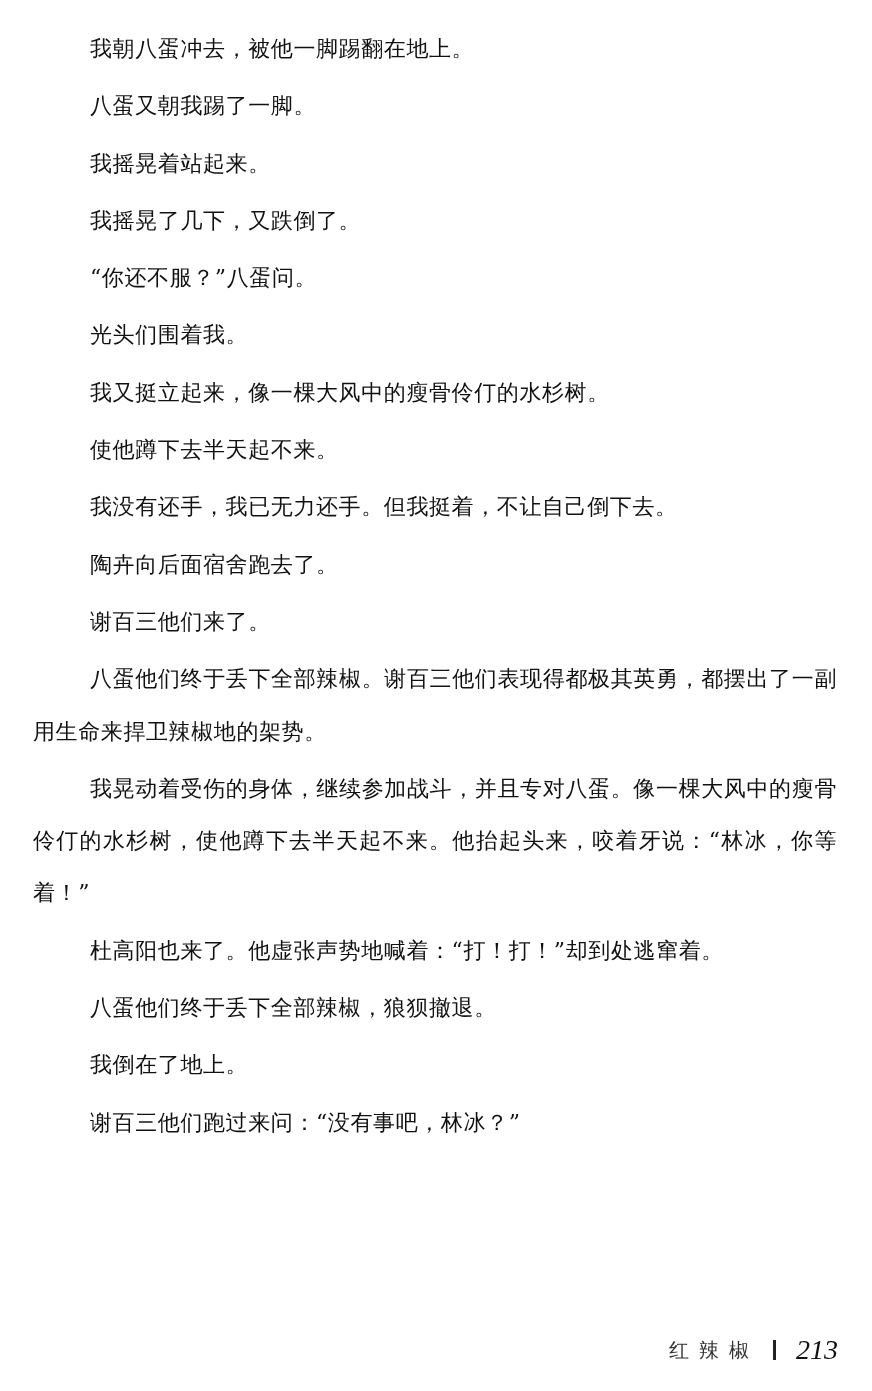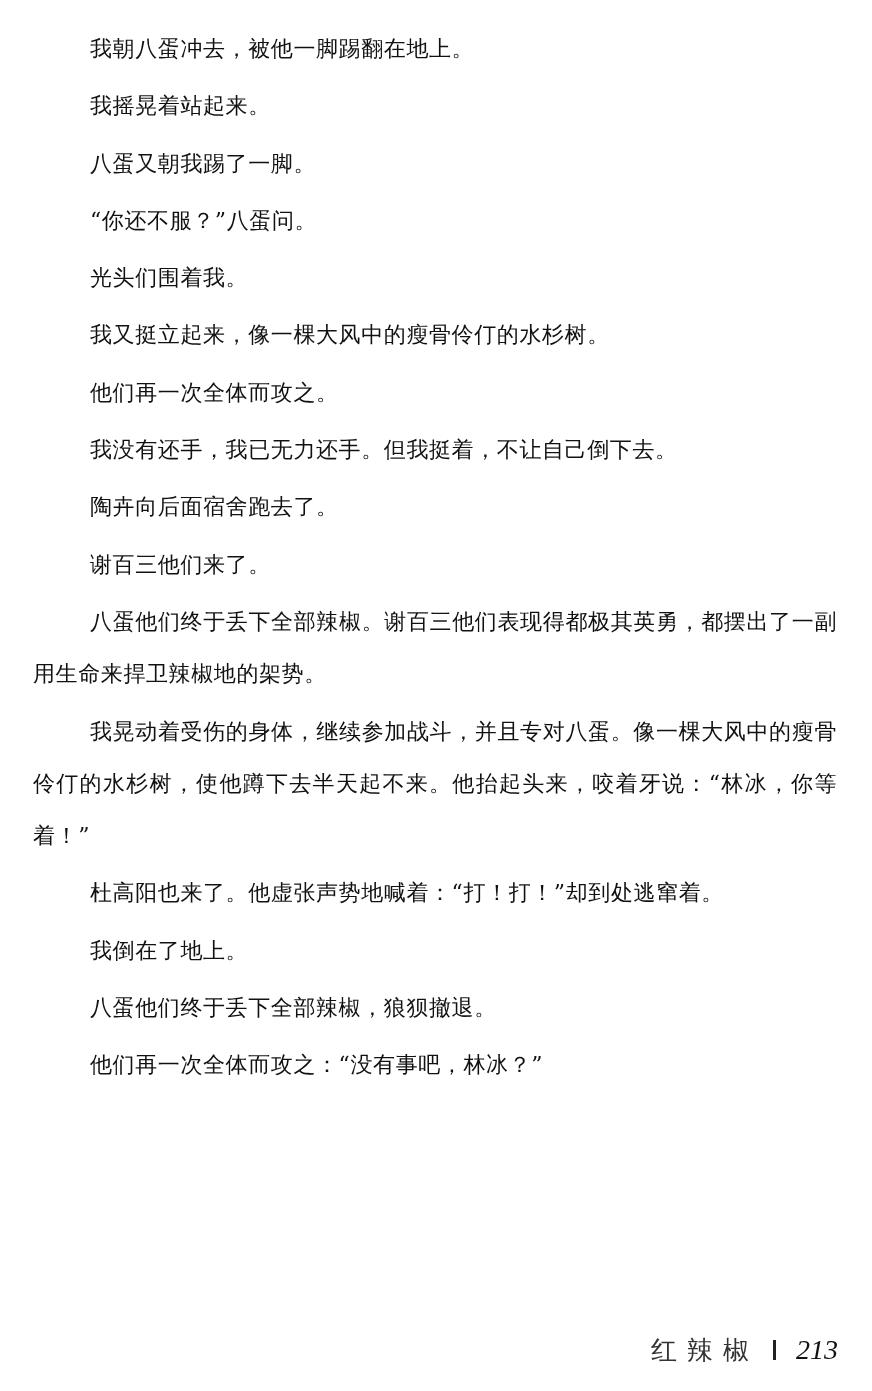--- a/index.html
+++ b/index.html
@@ -33,21 +33,21 @@
       position: absolute;
       right: 34px;
       top: 1330px;
       height: 40px;
       display: flex;
       align-items: center;
       gap: 14px;
     }
     .footer-title {
       font-family: "DejaVu Sans", "Liberation Sans", sans-serif;
-      font-size: 26px;
+      font-size: 20px;
       letter-spacing: 10px;
       color: #333333;
     }
     .footer-sep {
       width: 3px;
       height: 20px;
       background: #222222;
       margin-right: 6px;
     }
     .footer-page {
@@ -56,34 +56,35 @@
       font-size: 28px;
       color: #111111;
       text-align: center;
     }
   </style>
 </head>
 <body>
 
 <div class="page-body">
   <p class="para">我朝八蛋冲去，被他一脚踢翻在地上。</p>
+  <p class="para">八蛋又朝我踢了一脚。</p>
   <p class="para">我摇晃着站起来。</p>
-  <p class="para">八蛋又朝我踢了一脚。</p>
+  <p class="para">我摇晃了几下，又跌倒了。</p>
   <p class="para">“你还不服？”八蛋问。</p>
   <p class="para">光头们围着我。</p>
   <p class="para">我又挺立起来，像一棵大风中的瘦骨伶仃的水杉树。</p>
-  <p class="para">他们再一次全体而攻之。</p>
+  <p class="para">使他蹲下去半天起不来。</p>
   <p class="para">我没有还手，我已无力还手。但我挺着，不让自己倒下去。</p>
   <p class="para">陶卉向后面宿舍跑去了。</p>
   <p class="para">谢百三他们来了。</p>
   <p class="para">八蛋他们终于丢下全部辣椒。谢百三他们表现得都极其英勇，都摆出了一副用生命来捍卫辣椒地的架势。</p>
   <p class="para">我晃动着受伤的身体，继续参加战斗，并且专对八蛋。像一棵大风中的瘦骨伶仃的水杉树，使他蹲下去半天起不来。他抬起头来，咬着牙说：“林冰，你等着！”</p>
   <p class="para">杜高阳也来了。他虚张声势地喊着：“打！打！”却到处逃窜着。</p>
+  <p class="para">八蛋他们终于丢下全部辣椒，狼狈撤退。</p>
   <p class="para">我倒在了地上。</p>
-  <p class="para">八蛋他们终于丢下全部辣椒，狼狈撤退。</p>
-  <p class="para">他们再一次全体而攻之：“没有事吧，林冰？”</p>
+  <p class="para">谢百三他们跑过来问：“没有事吧，林冰？”</p>
 </div>
 
 <div class="footer">
   <span class="footer-title">红辣椒</span>
   <span class="footer-sep"></span>
   <span class="footer-page">213</span>
 </div>
 
 </body></html>

